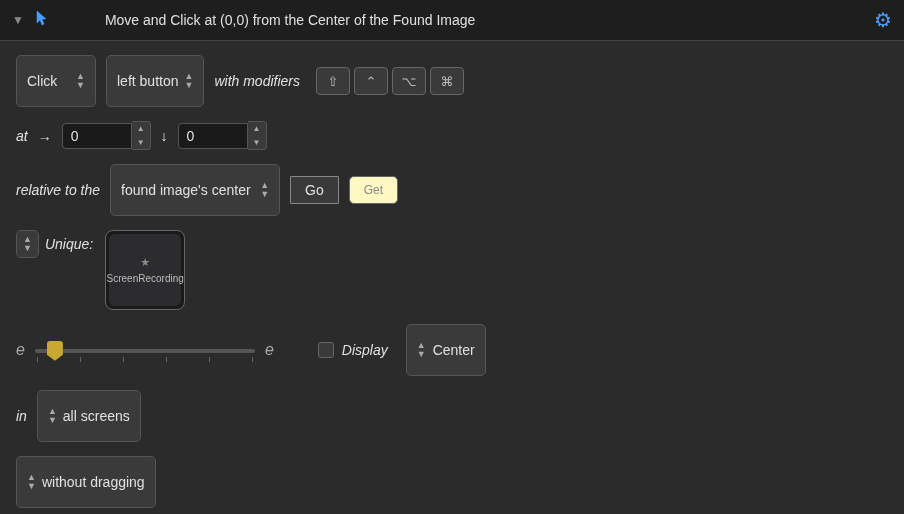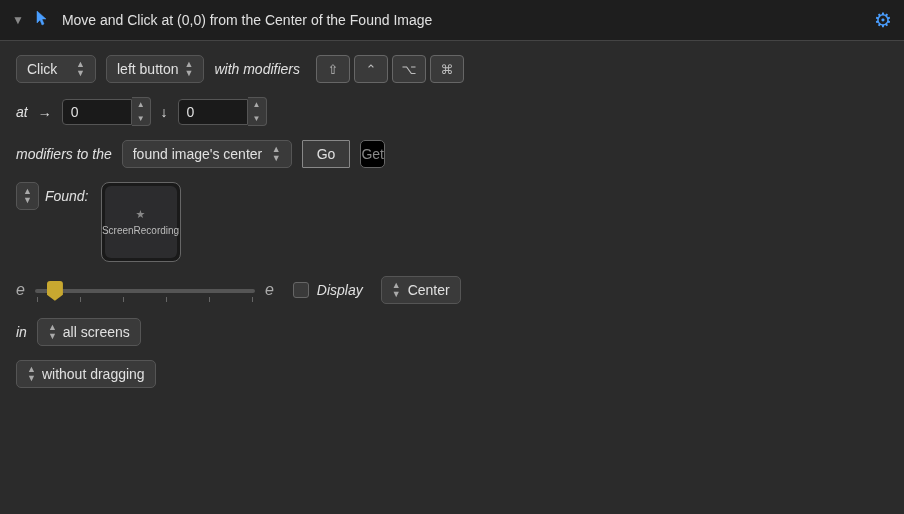--- a/index.html
+++ b/index.html
@@ -29,20 +29,21 @@
 
     .title-bar .cursor-icon {
       color: #4a9eff;
       font-size: 18px;
     }
 
     .title-bar .title-text {
       font-size: 14px;
       color: #e0e0e0;
       flex: 1;
+      margin-left: 43px;
     }
 
     .title-bar .gear-icon {
       color: #4a9eff;
       font-size: 20px;
       cursor: pointer;
     }
 
     .content {
       padding: 14px 16px;
@@ -59,21 +60,21 @@
       flex-wrap: nowrap;
     }
 
     .stepper-btn {
       display: inline-flex;
       align-items: center;
       gap: 6px;
       background: #3a3a3a;
       border: 1px solid #555;
       border-radius: 5px;
-      padding: 4px 10px;
+      padding: 16px 10px;
       color: #e0e0e0;
       cursor: pointer;
       font-size: 14px;
       min-width: 80px;
       justify-content: space-between;
     }
 
     .stepper-btn .arrows {
       display: flex;
       flex-direction: column;
@@ -155,26 +156,26 @@
       border: 1px solid #888;
       border-radius: 1px;
       padding: 4px 14px;
       color: #e0e0e0;
       font-size: 14px;
       cursor: pointer;
       min-height: 28px;
     }
 
     .get-btn {
-      background: #000000;
+      background: #fef9c3;
       border: 1px solid #666;
       border-radius: 5px;
-      padding: 4px 0;
+      padding: 4px 14px;
       color: #888;
-      font-size: 14px;
+      font-size: 12px;
       cursor: pointer;
       min-height: 28px;
     }
 
     
     .image-row {
       display: flex;
       align-items: flex-start;
       gap: 12px;
     }
@@ -329,35 +330,35 @@
     <div class="spin-box">
       <input class="coord-input" type="text" value="0" style="">
       <div class="spin-arrows">
         <div class="spin-arrow">▲</div>
         <div class="spin-arrow">▼</div>
       </div>
     </div>
   </div>
 
   <div class="row">
-    <span class="label-text">modifiers to the</span>
+    <span class="label-text">relative to the</span>
     <div class="stepper-btn" style="min-width:170px;">
       <span>found image's center</span>
       <span class="arrows">▲<br>▼</span>
     </div>
     <button class="go-btn">Go</button>
     <button class="get-btn">Get</button>
   </div>
 
   <div class="image-row">
     <div style="display:flex;align-items:center;gap:6px;">
       <div class="stepper-btn" style="min-width:auto;padding:4px 6px;">
         <span class="arrows">▲<br>▼</span>
       </div>
-      <span class="label-text">Found:</span>
+      <span class="label-text">Unique:</span>
     </div>
     <div class="image-thumbnail">
       <div class="thumbnail-inner">
         <span class="thumbnail-star">★</span>
         <span class="thumbnail-text">ScreenRecording</span>
       </div>
     </div>
   </div>
 
   <div class="row">
@@ -370,21 +371,21 @@
         <div class="slider-tick"></div>
         <div class="slider-tick"></div>
         <div class="slider-tick"></div>
         <div class="slider-tick"></div>
         <div class="slider-tick"></div>
         <div class="slider-tick"></div>
       </div>
     </div>
     <span class="slider-e-right">e</span>
 
-    <div class="display-row" style="margin-left:9px;">
+    <div class="display-row" style="margin-left:34px;">
       <div class="checkbox-box"></div>
       <span class="label-text">Display</span>
     </div>
 
     <div class="stepper-btn" style="margin-left:8px;">
       <span class="arrows">▲<br>▼</span>
       <span>Center</span>
     </div>
   </div>
 

